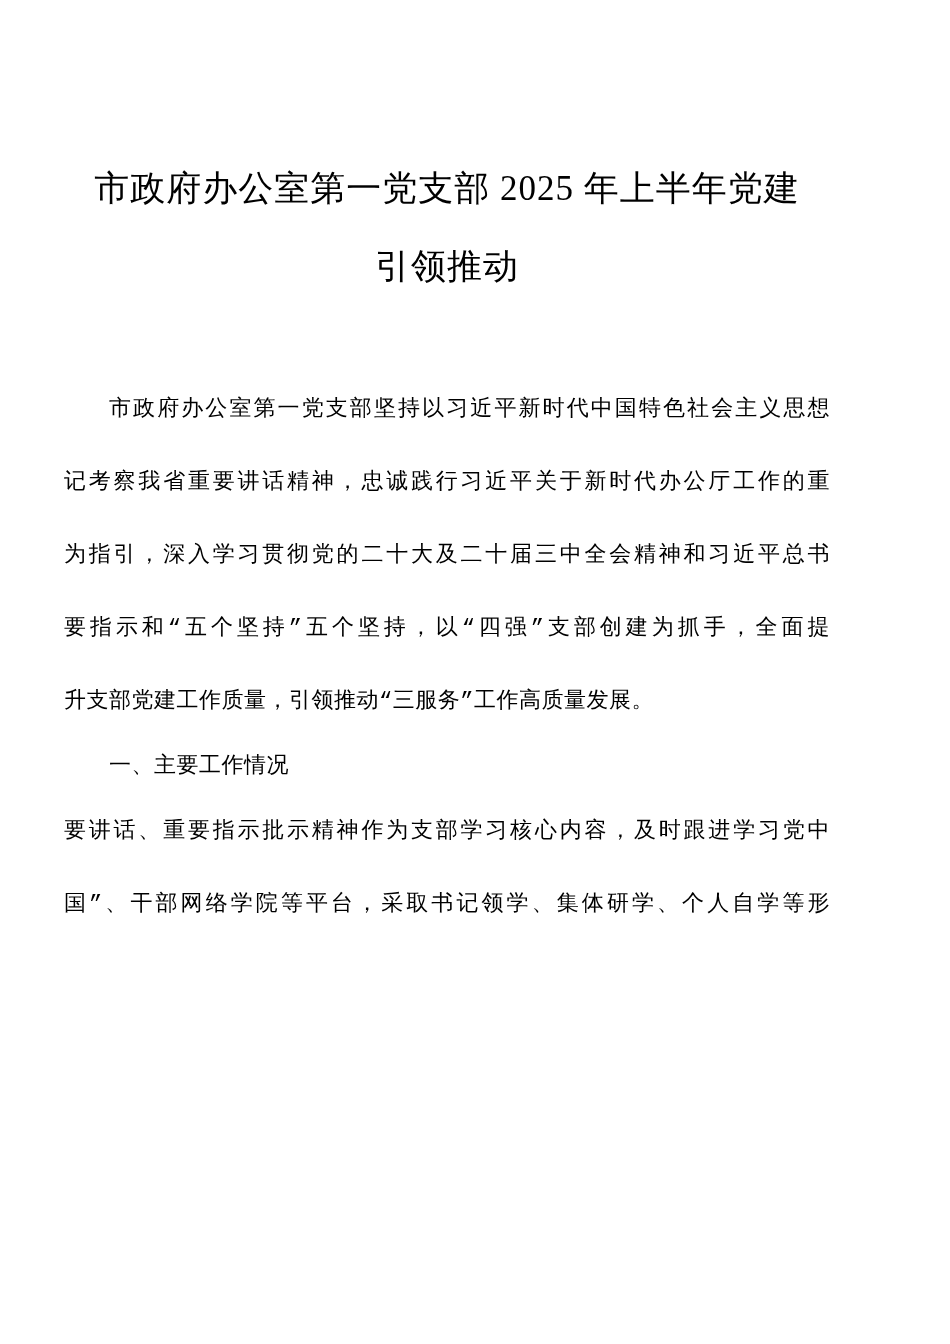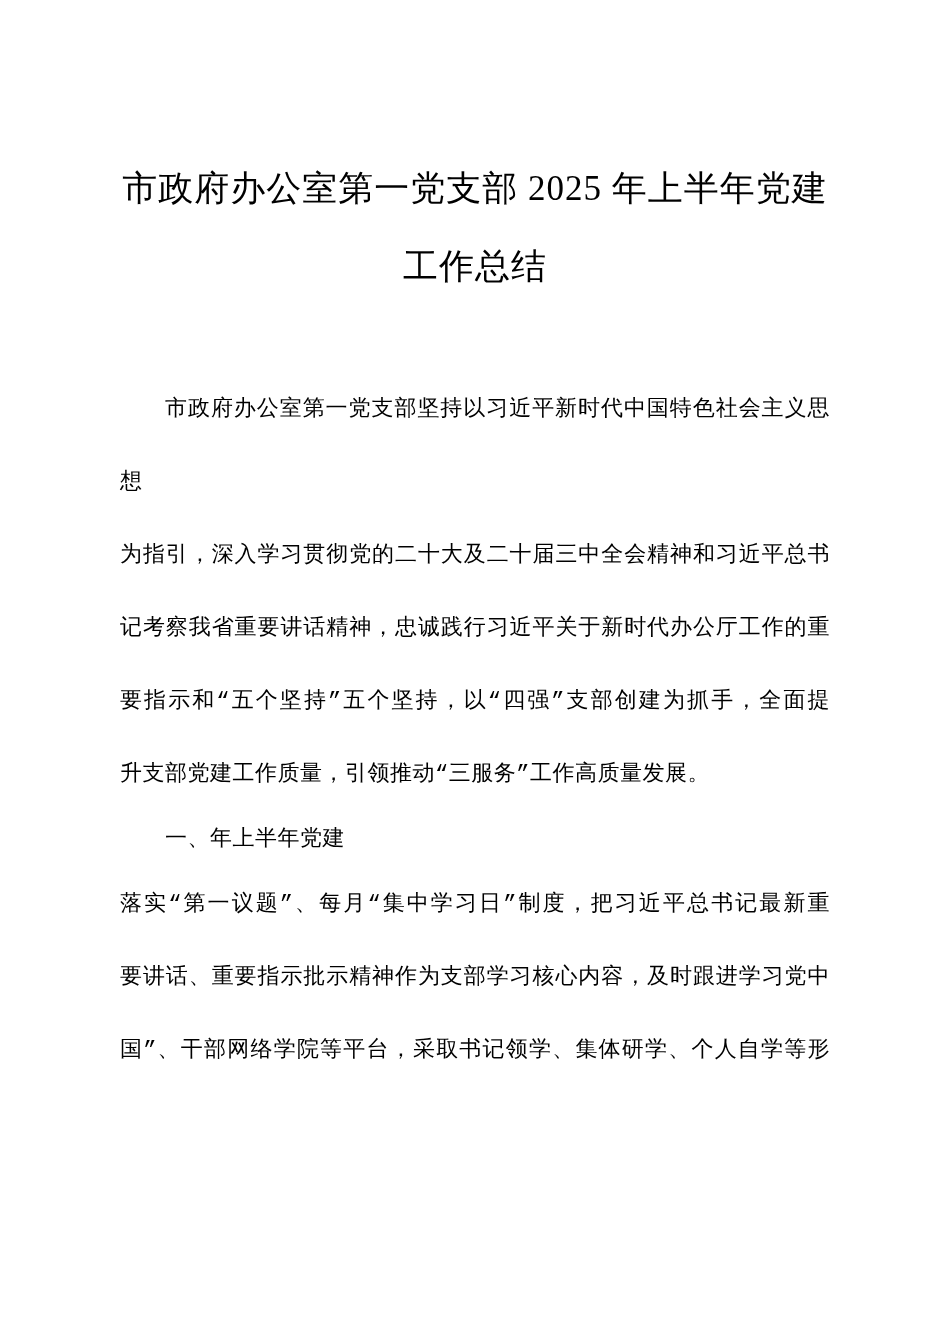--- a/index.html
+++ b/index.html
@@ -7,21 +7,21 @@
     padding: 0;
     background: #ffffff;
   }
   .page {
     position: relative;
     width: 950px;
     height: 1344px;
     margin: 0 auto;
     background: #ffffff;
     box-sizing: border-box;
-    padding: 150px 120px 0 120px;
+    padding: 150px 120px 0 64px;
     overflow: hidden;
     font-family: "Liberation Serif", "DejaVu Serif", serif;
     color: #000000;
   }
   .doc-title {
     margin: 0;
     font-size: 35px;
     font-weight: normal;
     line-height: 78px;
     text-align: center;
@@ -49,36 +49,35 @@
     line-height: 57px;
   }
 </style>
 </head>
 <body>
 
 <div class="page">
 
   <h1 class="doc-title">
     <div>市政府办公室第一党支部 2025 年上半年党建</div>
-    <div>工作总结</div>
+    <div>引领推动</div>
   </h1>
 
   <div class="doc-body">
 
     <div>
       <div class="line indent">市政府办公室第一党支部坚持以习近平新时代中国特色社会主义思想</div>
+      <div class="line">记考察我省重要讲话精神，忠诚践行习近平关于新时代办公厅工作的重</div>
       <div class="line">为指引，深入学习贯彻党的二十大及二十届三中全会精神和习近平总书</div>
-      <div class="line">记考察我省重要讲话精神，忠诚践行习近平关于新时代办公厅工作的重</div>
       <div class="line">要指示和“五个坚持”五个坚持，以“四强”支部创建为抓手，全面提</div>
       <div class="line no-just">升支部党建工作质量，引领推动“三服务”工作高质量发展。</div>
     </div>
 
-    <div class="line heading indent no-just">一、年上半年党建</div>
+    <div class="line heading indent no-just">一、主要工作情况</div>
 
     <div>
-      <div class="line">落实“第一议题”、每月“集中学习日”制度，把习近平总书记最新重</div>
       <div class="line">要讲话、重要指示批示精神作为支部学习核心内容，及时跟进学习党中</div>
       <div class="line">国”、干部网络学院等平台，采取书记领学、集体研学、个人自学等形</div>
     </div>
 
   </div>
 
 </div>
 
 </body></html>

